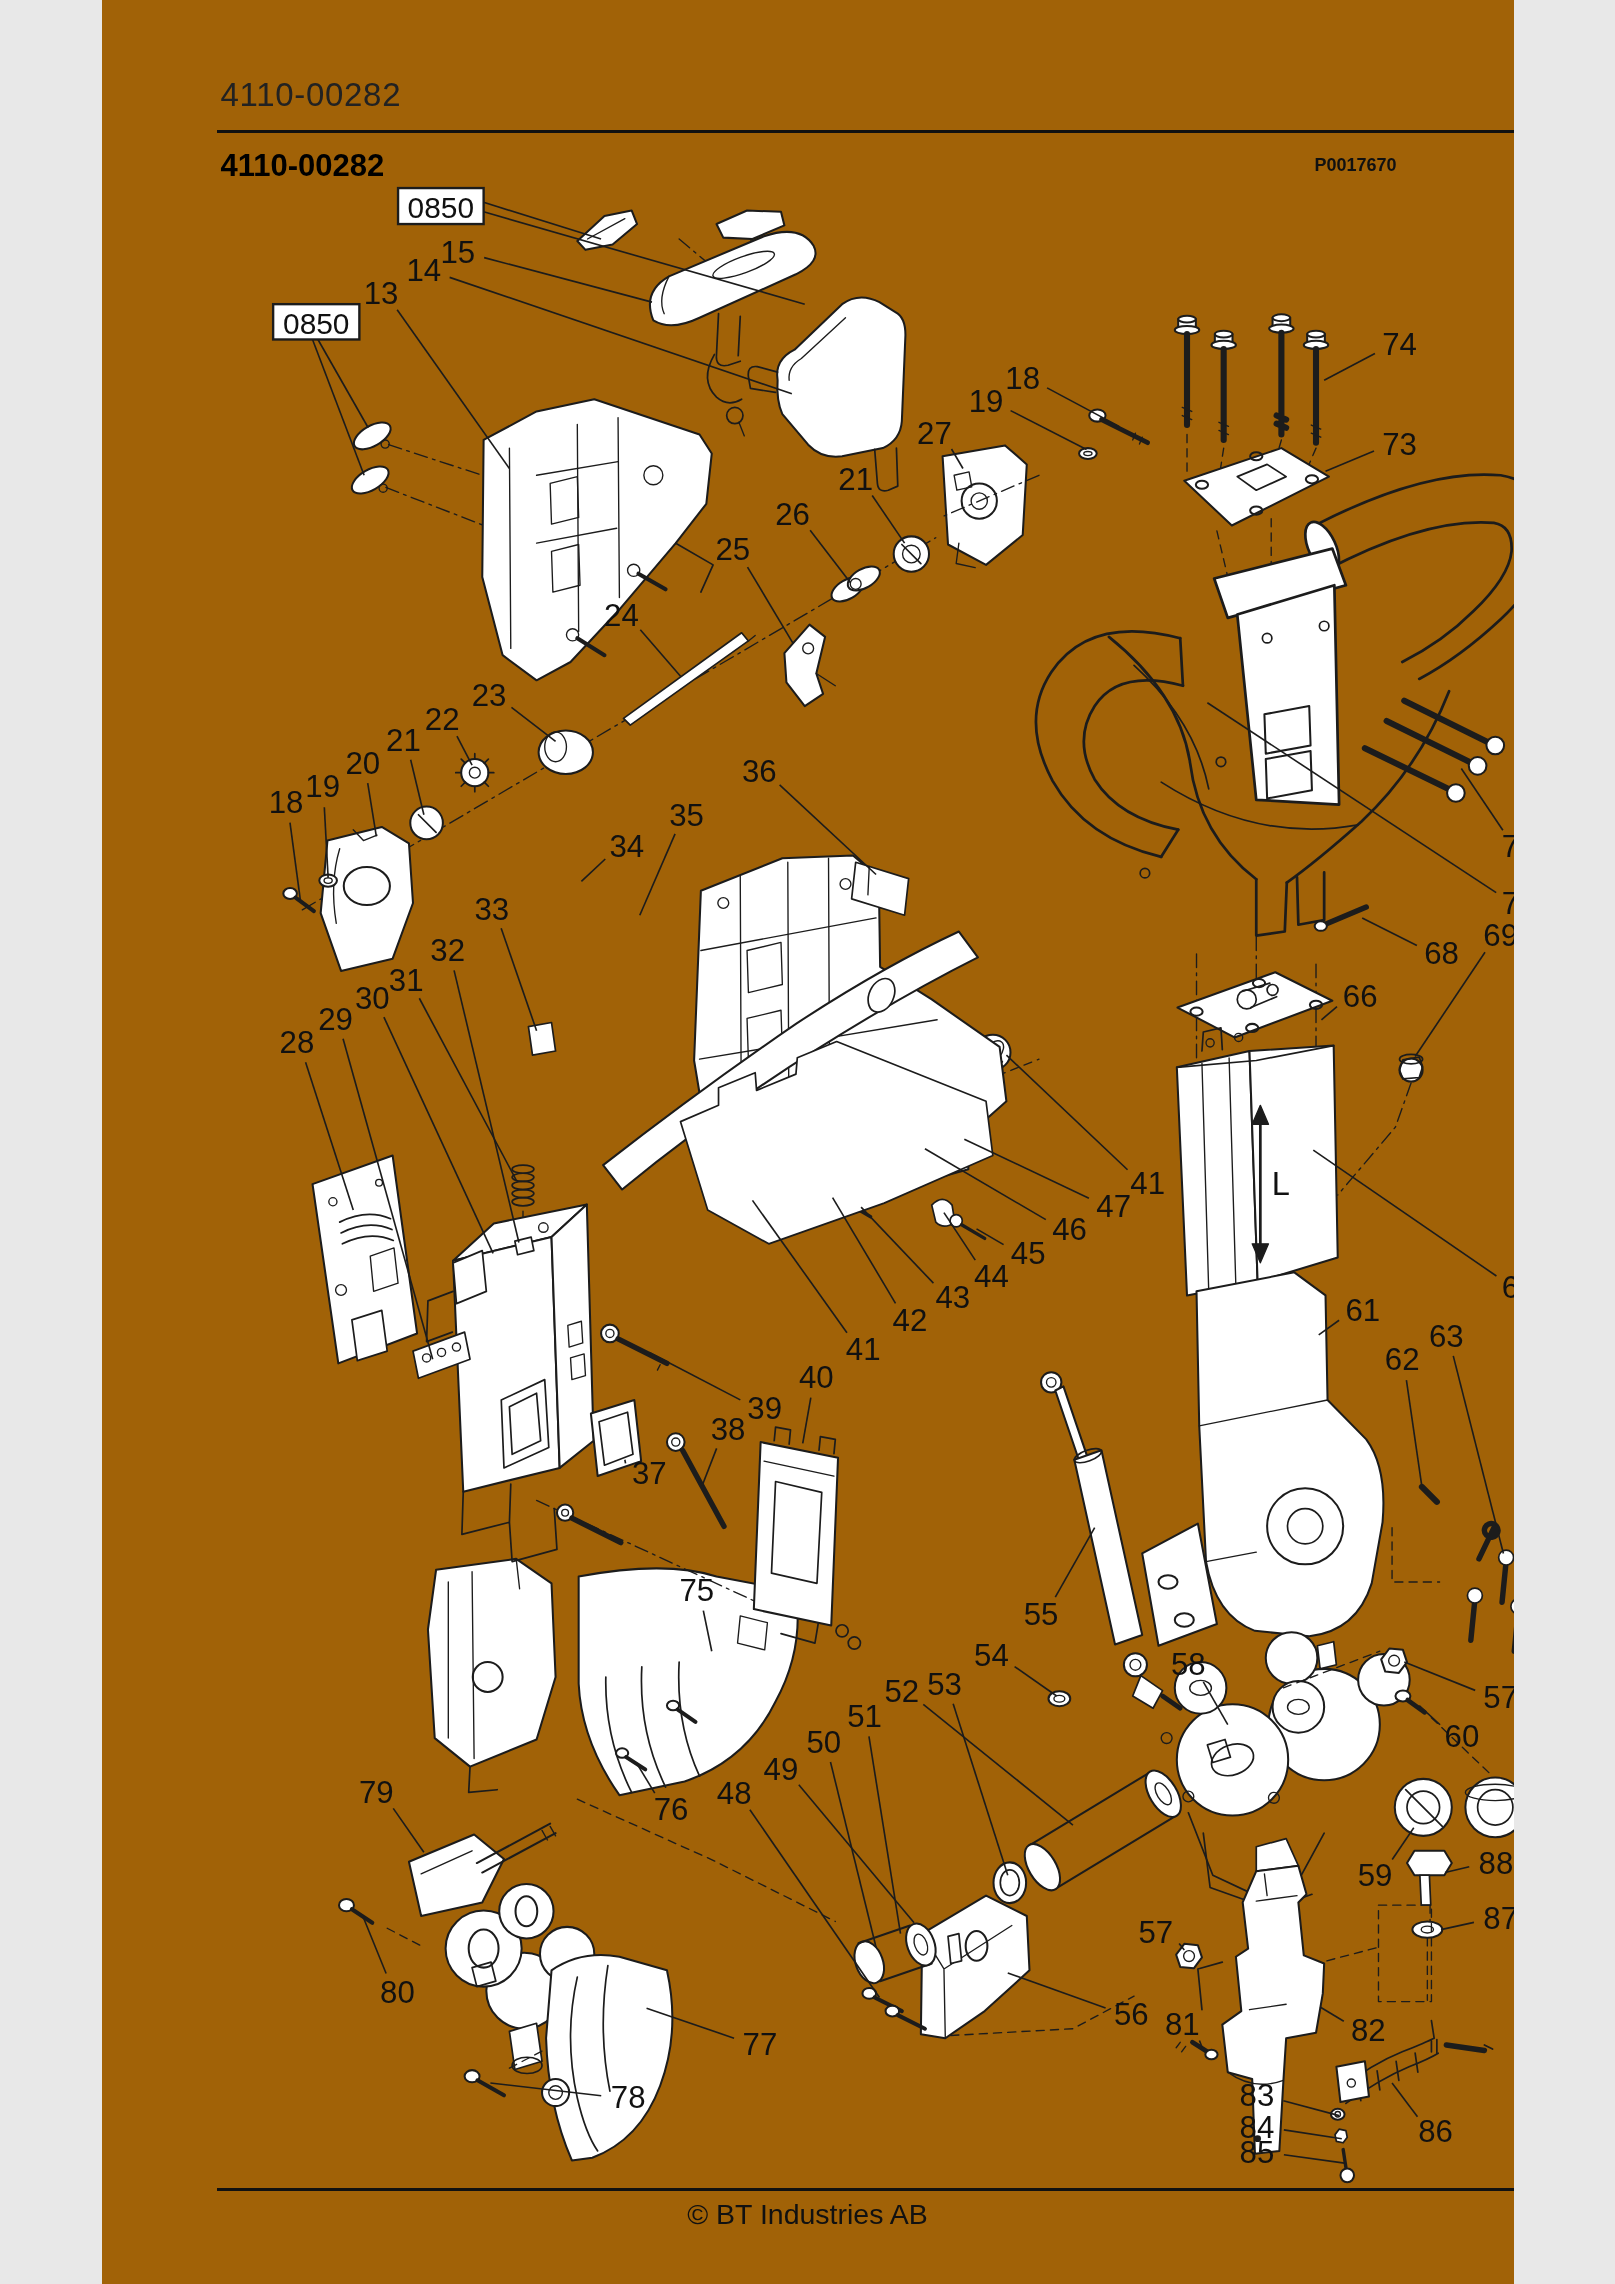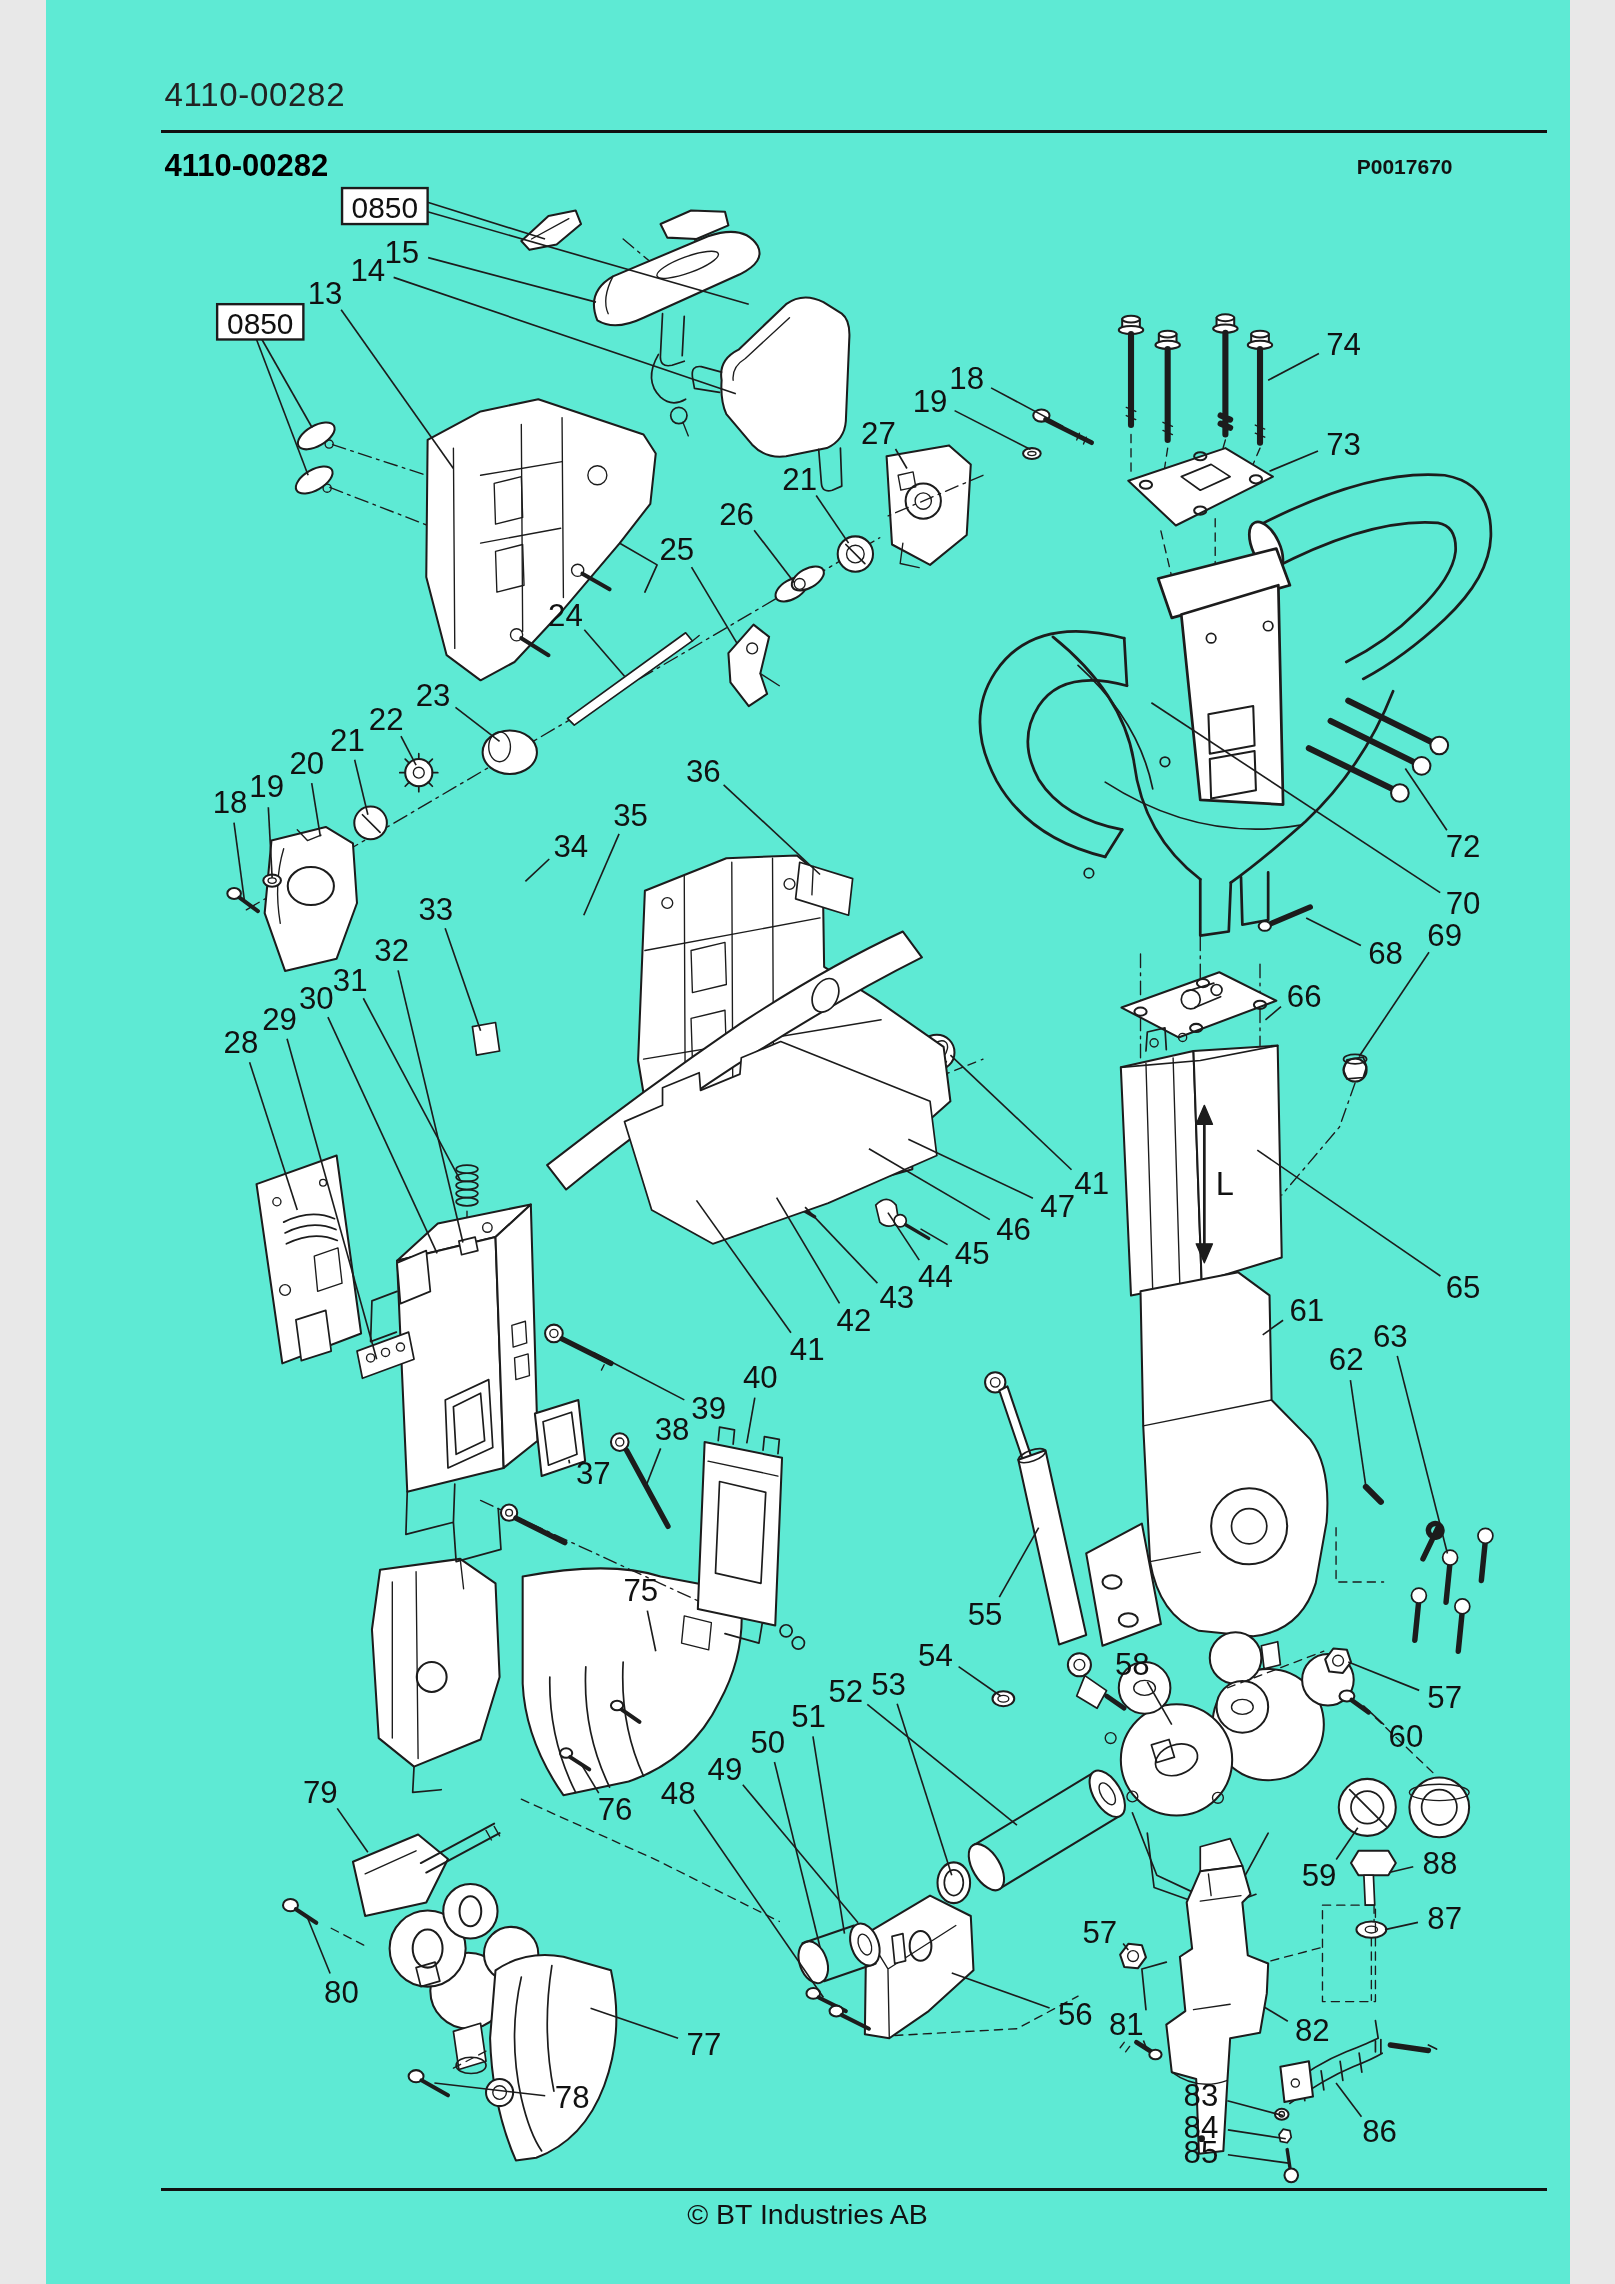--- a/index.html
+++ b/index.html
@@ -1,26 +1,26 @@
 <!DOCTYPE html>
 <html style="font-size:11px"><head>
 <meta charset="utf-8">
 <title>4110-00282 — Quality Parts</title>
 <style>
   html,body{margin:0;padding:0;background:#e8e8e8;}
   .page{
-    position:relative;width:1524px;height:2284px;background:#5eead4;
+    position:relative;width:1412px;height:2284px;background:#a16207;
     font-family:"Liberation Sans", sans-serif;color:#111;margin:0 auto;
     overflow:hidden;
   }
   .hdr-doc{position:absolute;left:119px;top:76px;font-size:33px;letter-spacing:0.7px;color:#222;}
   .hdr-quality{position:absolute;left:0;right:0;top:87px;text-align:center;font-size:25px;font-weight:bold;color:#111;}
   .hdr-rule{position:absolute;left:115px;top:130px;width:1386px;height:3.4px;background:#111;}
   .hdr-fig{position:absolute;left:119px;top:148px;font-size:31px;font-weight:bold;color:#000;}
-  .hdr-plate{position:absolute;right:117px;top:155px;font-size:21px;font-weight:bold;color:#111;text-align:center;}
+  .hdr-plate{position:absolute;right:117px;top:155px;font-size:18px;font-weight:bold;color:#111;text-align:center;}
   .ftr-rule{position:absolute;left:115px;top:2188px;width:1386px;height:3.4px;background:#111;}
   .ftr-copy{position:absolute;left:0;right:0;top:2198px;text-align:center;font-size:28.5px;color:#111;}
   svg text.callout{font-family:"Liberation Sans", sans-serif;font-size:46px;fill:#111;}
   svg text.boxlbl{font-family:"Liberation Sans", sans-serif;font-size:44px;fill:#111;}
   svg text.dimlbl{font-family:"Liberation Sans", sans-serif;font-size:48px;fill:#111;}
 </style>
 </head>
 <body>
 
 <div class="page">

